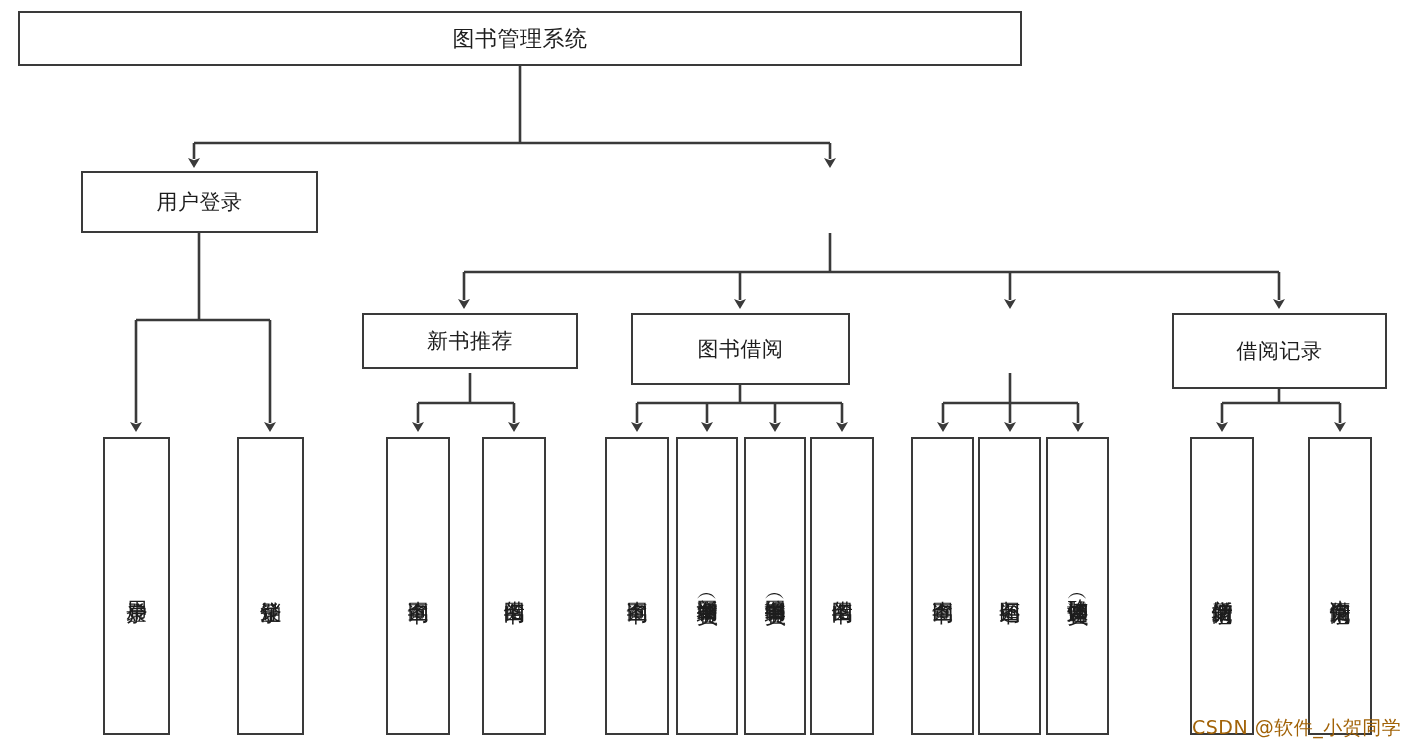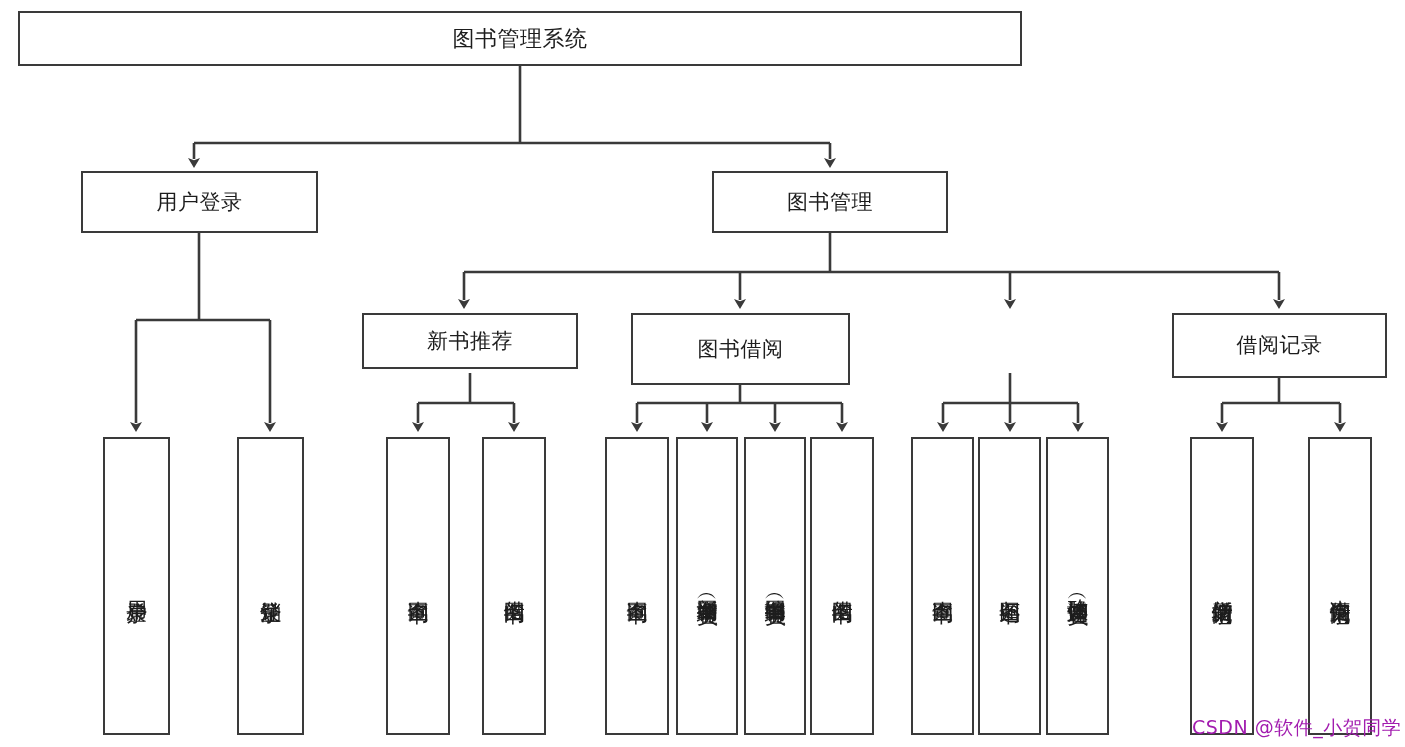--- a/index.html
+++ b/index.html
@@ -59,21 +59,21 @@
     writing-mode: vertical-rl;
     text-orientation: upright;
     font-size: 21px;
     line-height: 1.16;
     letter-spacing: 1px;
     max-height: 270px;
   }
   .watermark {
     position: absolute;
     font-size: 19px;
-    color: #a21caf;
+    color: #a16207;
     white-space: nowrap;
     z-index: 5;
     letter-spacing: 0.5px;
   }
 </style>
 </head>
 <body>
 
 <div id="canvas">
 
@@ -128,34 +128,31 @@
   </svg>
 
   <div class="node horizontal root" style="left:18px; top:11px; width:1004px; height:55px;">
     <span class="label">图书管理系统</span>
   </div>
 
   <div class="node horizontal" style="left:81px; top:171px; width:237px; height:62px;">
     <span class="label">用户登录</span>
   </div>
 
-  <div class="node horizontal" style="left:712px; top:171px; width:236px; height:62px;">
-    <span class="label">图书管理</span>
-  </div>
 
   <div class="node horizontal" style="left:362px; top:313px; width:216px; height:56px;">
     <span class="label">新书推荐</span>
   </div>
 
   <div class="node horizontal" style="left:631px; top:313px; width:219px; height:72px;">
     <span class="label">图书借阅</span>
   </div>
 
 
-  <div class="node horizontal" style="left:1172px; top:313px; width:215px; height:65px;">
+  <div class="node horizontal" style="left:1172px; top:313px; width:215px; height:76px;">
     <span class="label">借阅记录</span>
   </div>
 
   <div class="node vertical" style="left:103px; top:437px; width:67px; height:298px;">
     <span class="label">用户登录</span>
   </div>
 
   <div class="node vertical" style="left:237px; top:437px; width:67px; height:298px;">
     <span class="label">注销登录</span>
   </div>

